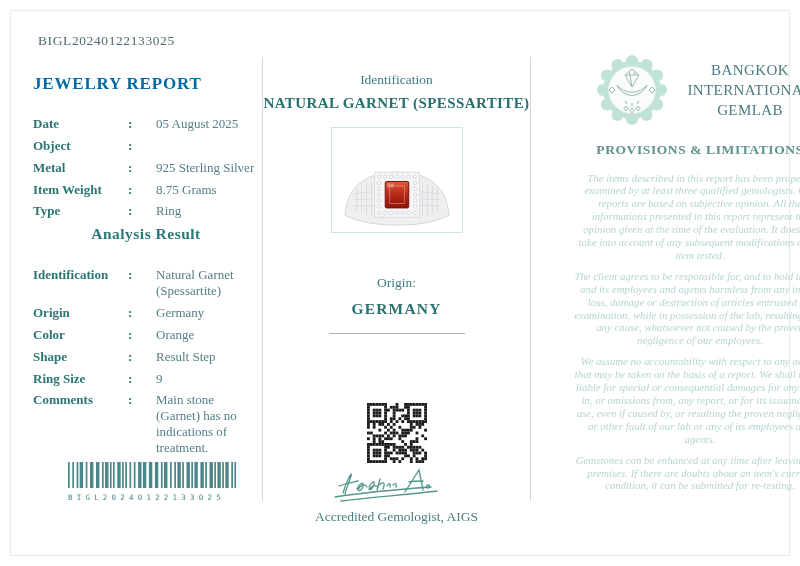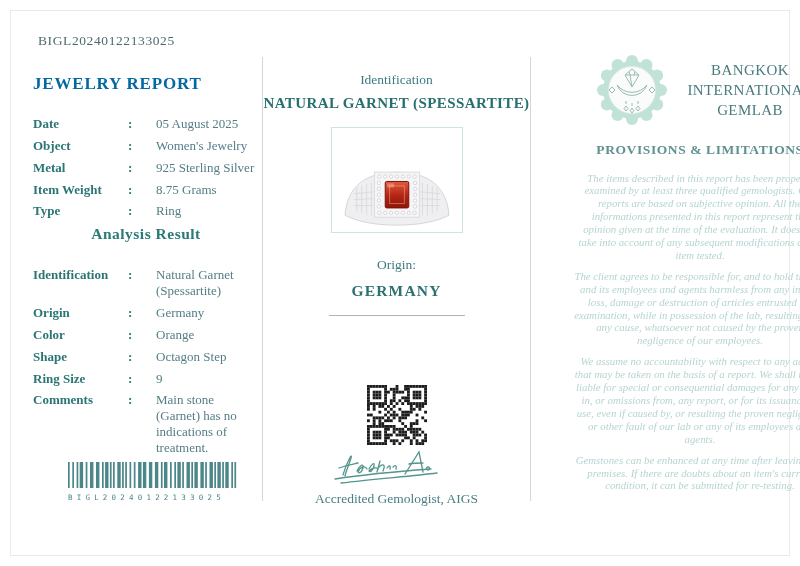--- a/index.html
+++ b/index.html
@@ -21,21 +21,21 @@
   
   .barcode{position:absolute;left:68px;top:462px;width:172px;}
   .barcode-text{margin-top:1px;font-family:"DejaVu Sans Mono",monospace;font-size:7.5px;letter-spacing:4.2px;color:#4b8689;white-space:nowrap;}
 
   
   .col-center{position:absolute;left:263px;top:72px;width:267px;text-align:center;}
   .id-head{font-size:13.5px;color:#3e7b80;}
   .stone{margin-top:7px;font-size:15px;font-weight:bold;color:#27706e;letter-spacing:.4px;}
   .ring-box{margin:15px auto 0;width:130px;height:104px;border:1px solid #cfe3df;background:#ffffff;
             display:flex;align-items:center;justify-content:center;}
-  .origin-label{margin-top:24px;font-size:13.5px;color:#3e7b80;}
+  .origin-label{margin-top:42px;font-size:13.5px;color:#3e7b80;}
   .origin-value{margin-top:9px;font-size:15.5px;font-weight:bold;color:#2c7170;letter-spacing:1.2px;}
   .origin-rule{width:136px;height:1px;background:#abb6ba;margin:15px auto 0;}
   .qr{margin:69px auto 0;width:60px;height:60px;background:#ffffff;}
   .sig{margin-top:2px;height:42px;}
   .gemo{font-size:13.5px;color:#497e83;margin-top:2px;}
 
   
   .col-right{position:absolute;left:532px;top:54px;width:256px;margin-left:40px;}
   .lab-header{position:relative;height:84px;}
   .logo{position:absolute;left:24px;top:0;width:72px;height:72px;}
@@ -58,21 +58,20 @@
 
     <div>
       <div class="frow">
         <span class="lbl">Date</span>
         <span class="sep">:</span>
         <span class="val">05 August 2025</span>
       </div>
       <div class="frow">
         <span class="lbl">Object</span>
         <span class="sep">:</span>
-        <span class="val">Women's Jewelry</span>
       </div>
       <div class="frow">
         <span class="lbl">Metal</span>
         <span class="sep">:</span>
         <span class="val">925 Sterling Silver</span>
       </div>
       <div class="frow">
         <span class="lbl">Item Weight</span>
         <span class="sep">:</span>
         <span class="val">8.75 Grams</span>
@@ -98,21 +97,21 @@
         <span class="val">Germany</span>
       </div>
       <div class="frow">
         <span class="lbl">Color</span>
         <span class="sep">:</span>
         <span class="val">Orange</span>
       </div>
       <div class="frow">
         <span class="lbl">Shape</span>
         <span class="sep">:</span>
-        <span class="val">Octagon Step</span>
+        <span class="val">Result Step</span>
       </div>
       <div class="frow">
         <span class="lbl">Ring Size</span>
         <span class="sep">:</span>
         <span class="val">9</span>
       </div>
       <div class="frow">
         <span class="lbl">Comments</span>
         <span class="sep">:</span>
         <span class="val">Main stone (Garnet) has no indications of treatment.</span>

